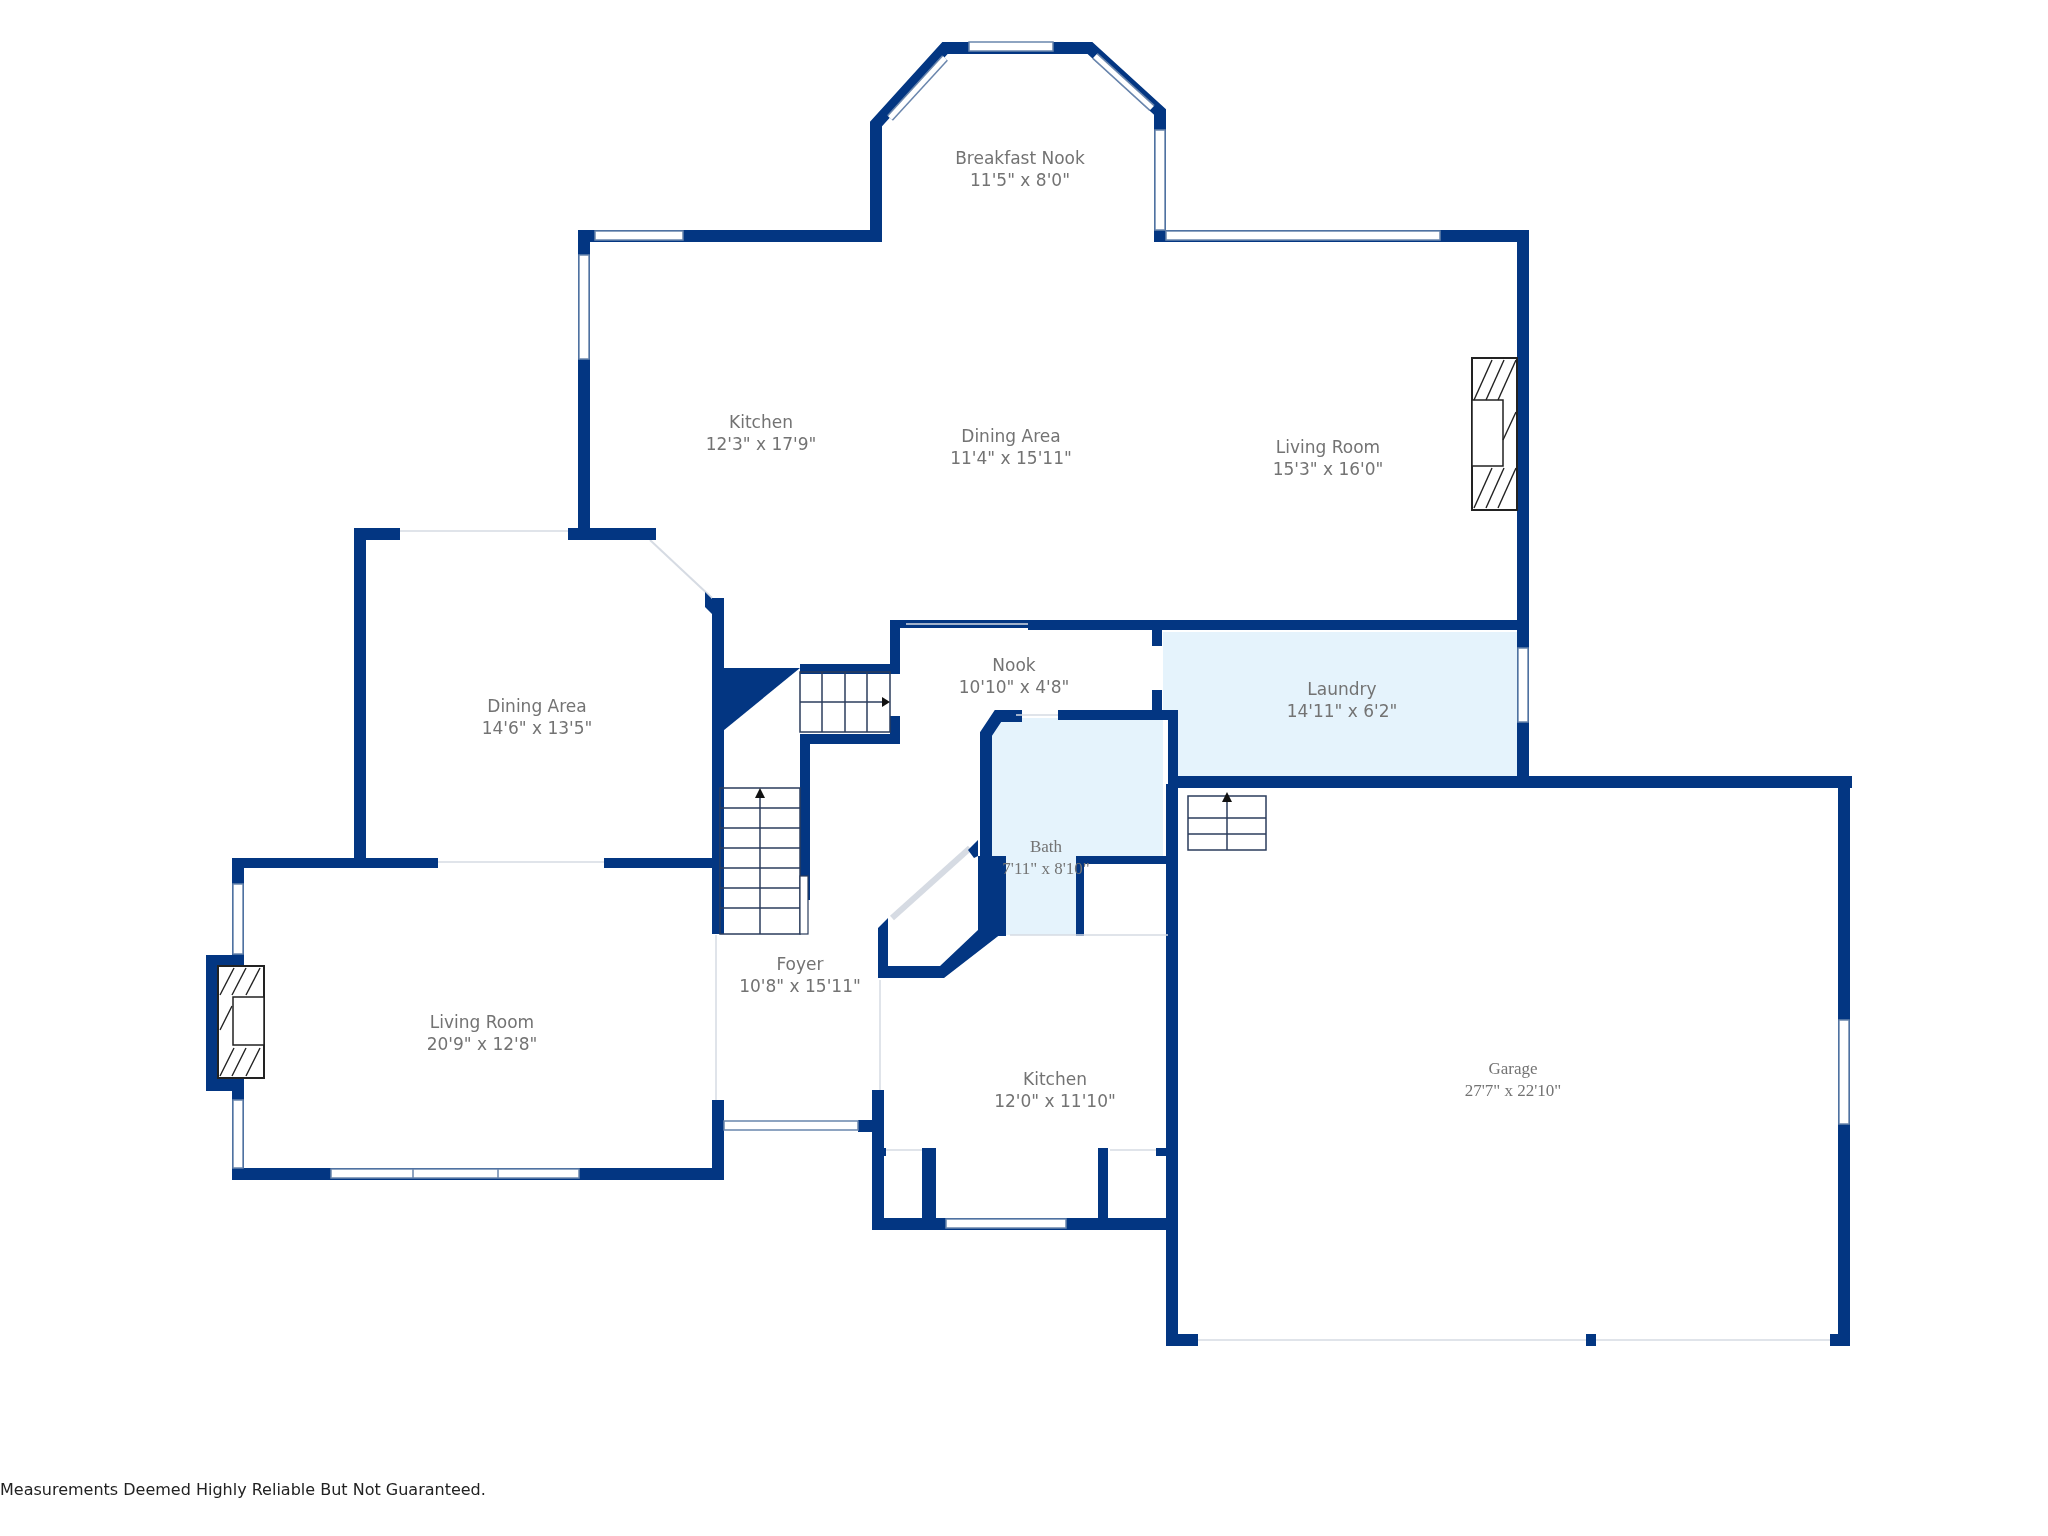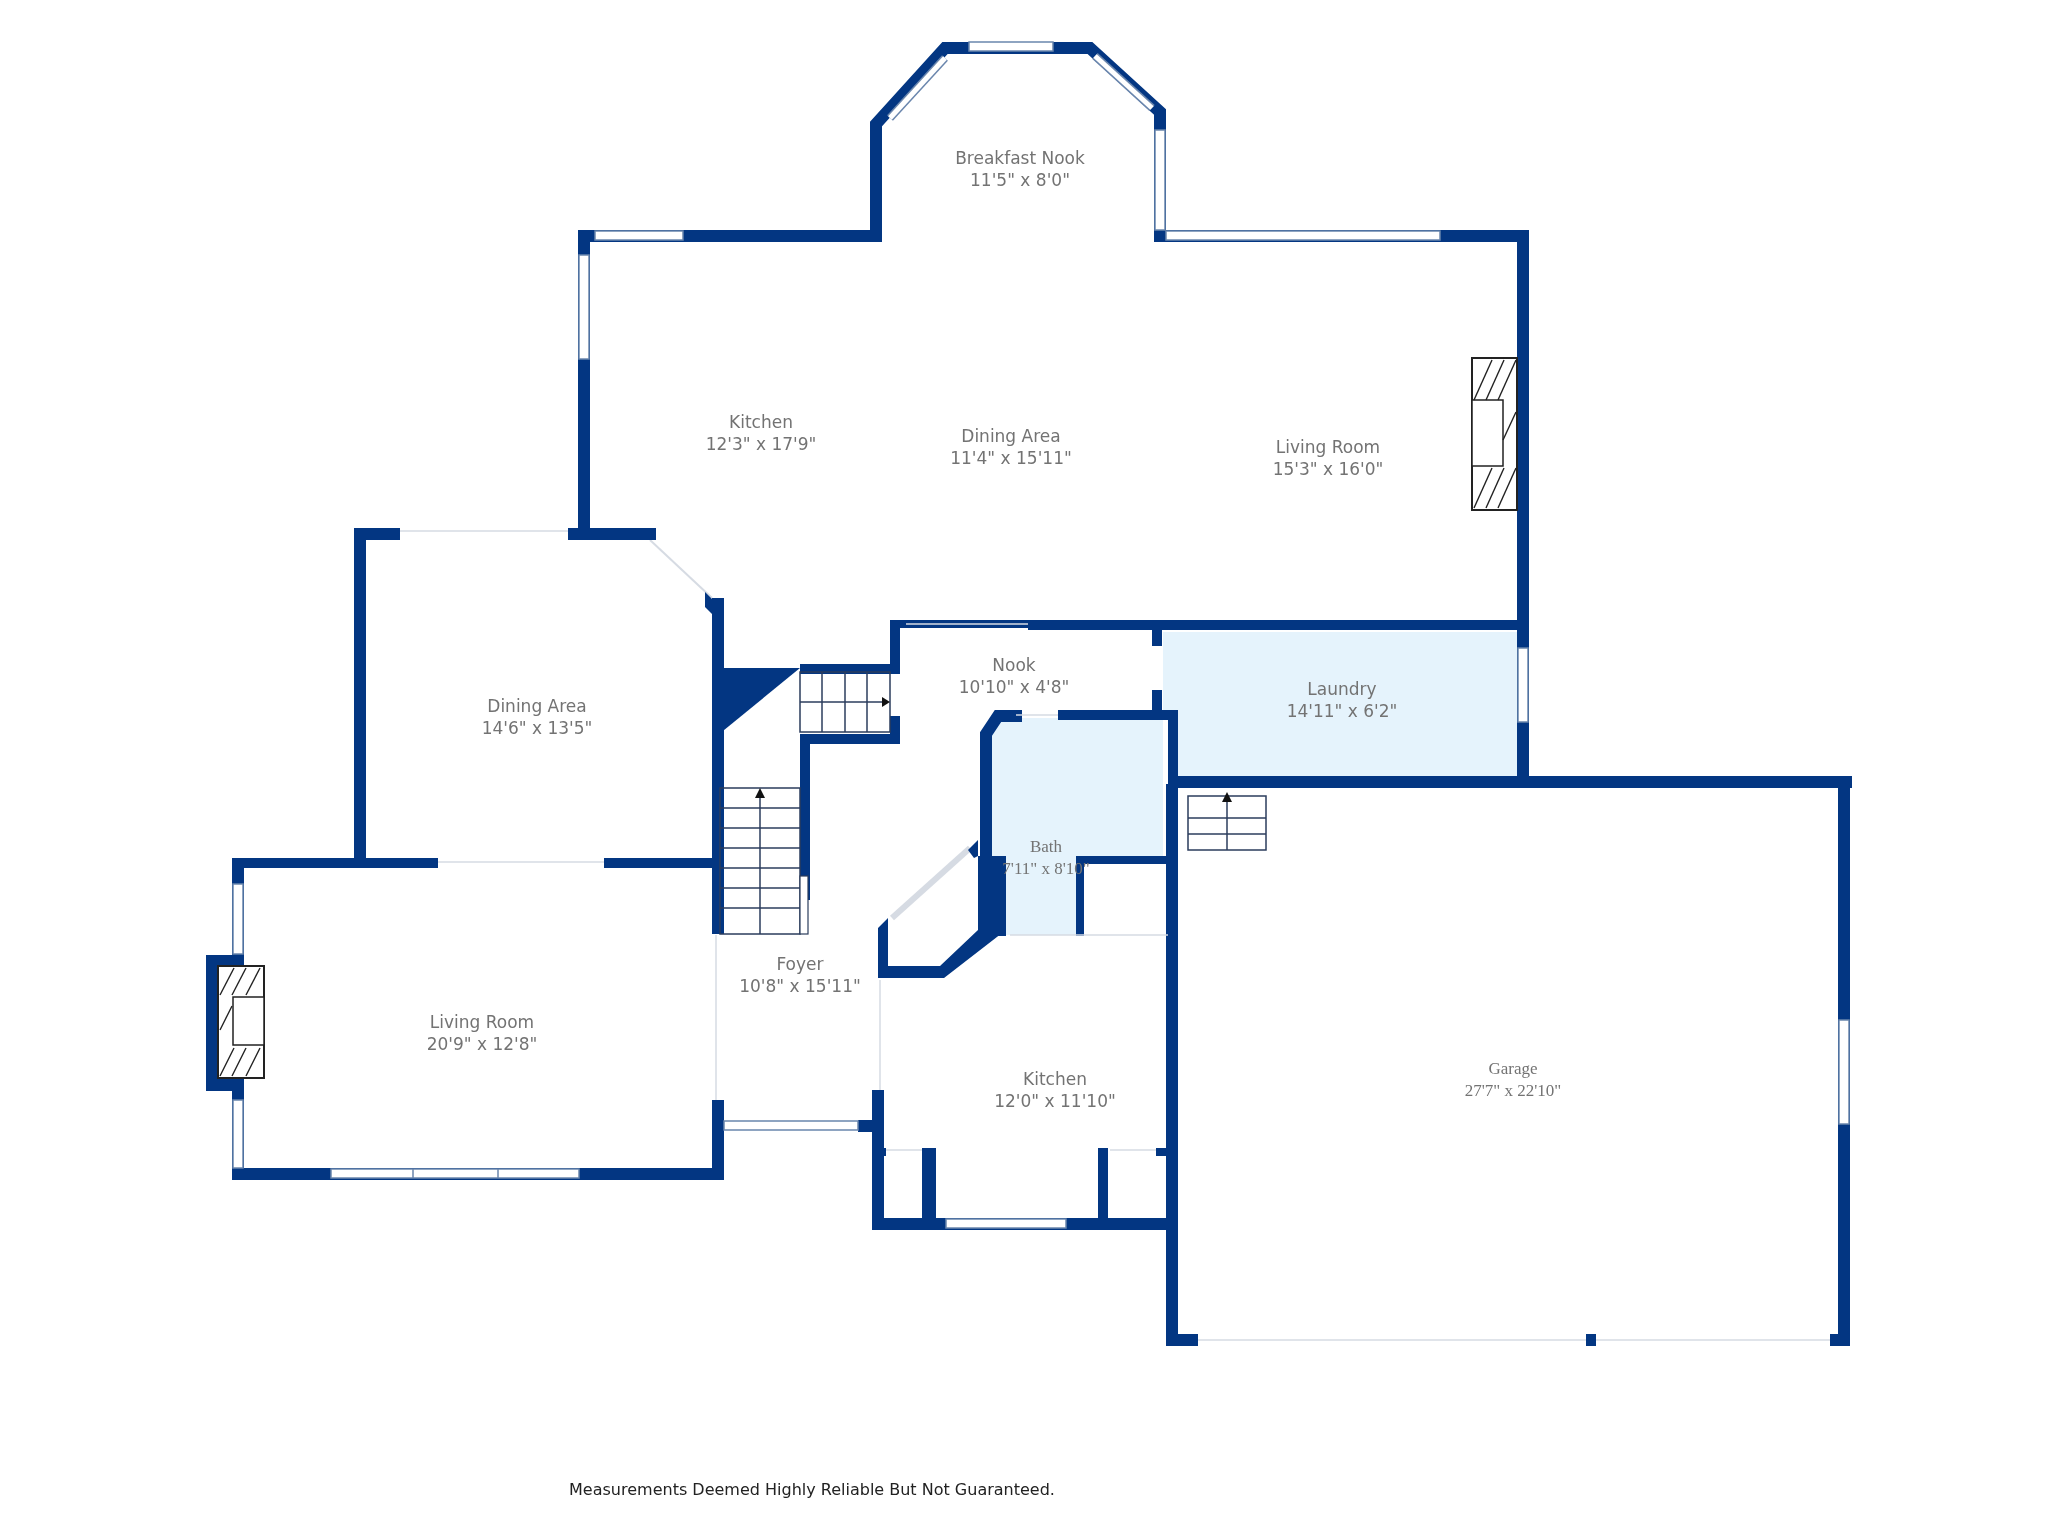--- a/index.html
+++ b/index.html
@@ -7,21 +7,21 @@
          font-family: "DejaVu Sans", sans-serif; }
   #plan { position: absolute; left: 0; top: 0; width: 2048px; height: 1536px; }
   .wall { fill: #033682; }
   .wallline { stroke: #033682; stroke-width: 12; fill: none; stroke-linecap: square; }
   .win { fill: #ffffff; stroke: #6a86ad; stroke-width: 1.5; }
   .opening { stroke: #d6dbe3; stroke-width: 1.5; }
   .lab { position: absolute; transform: translate(-50%, -50%); text-align: center;
          color: #737373; font-family: "DejaVu Sans", sans-serif; font-size: 17px;
          line-height: 22px; white-space: nowrap; }
   .lab .nm, .lab .dim { display: block; }
-  .footer { position: absolute; left: 0; width: 1624px; top: 1480px; text-align: center;
+  .footer { position: absolute; left: 0; width: 1624px; top: 1480px; 
             font-family: "DejaVu Sans", sans-serif; font-size: 16px; color: #222; }
   .stair { stroke: #2b3d5c; stroke-width: 1.5; fill: none; }
   .hatch { stroke: #222; stroke-width: 1.4; }
   .mark { fill: #111; }
 </style>
 </head>
 <body>
 
 <svg id="plan" viewBox="0 0 2048 1536" xmlns="http://www.w3.org/2000/svg">
 

